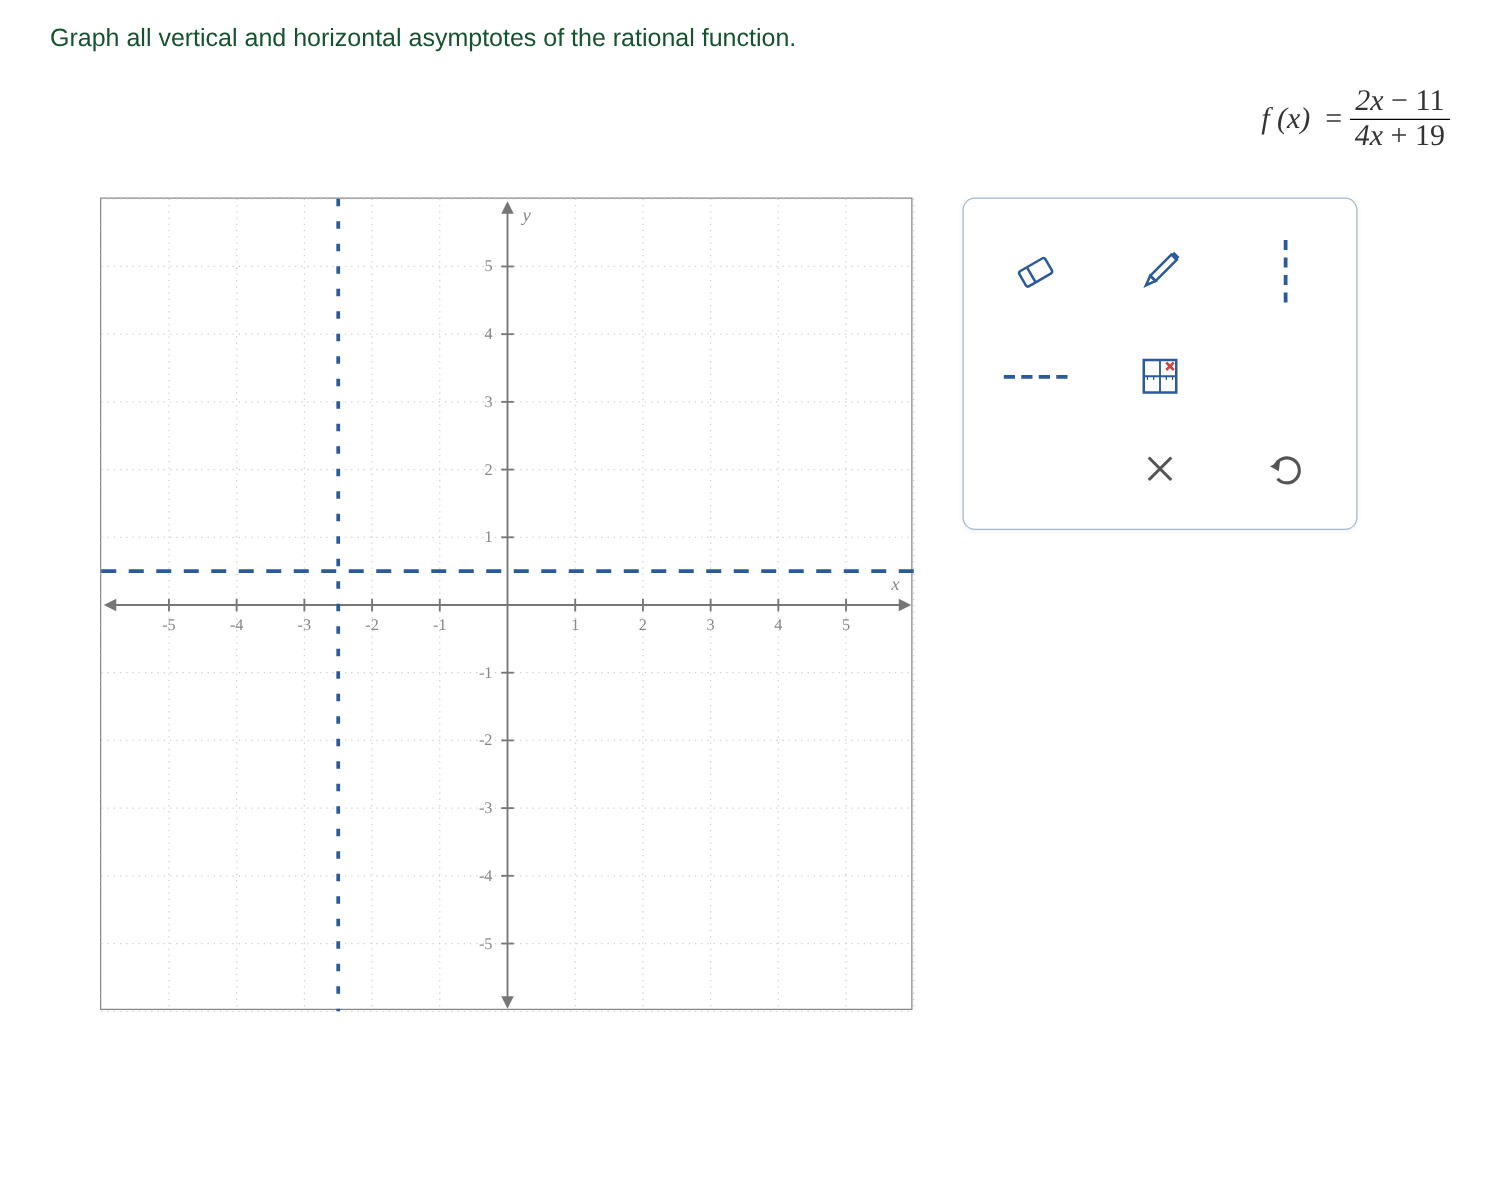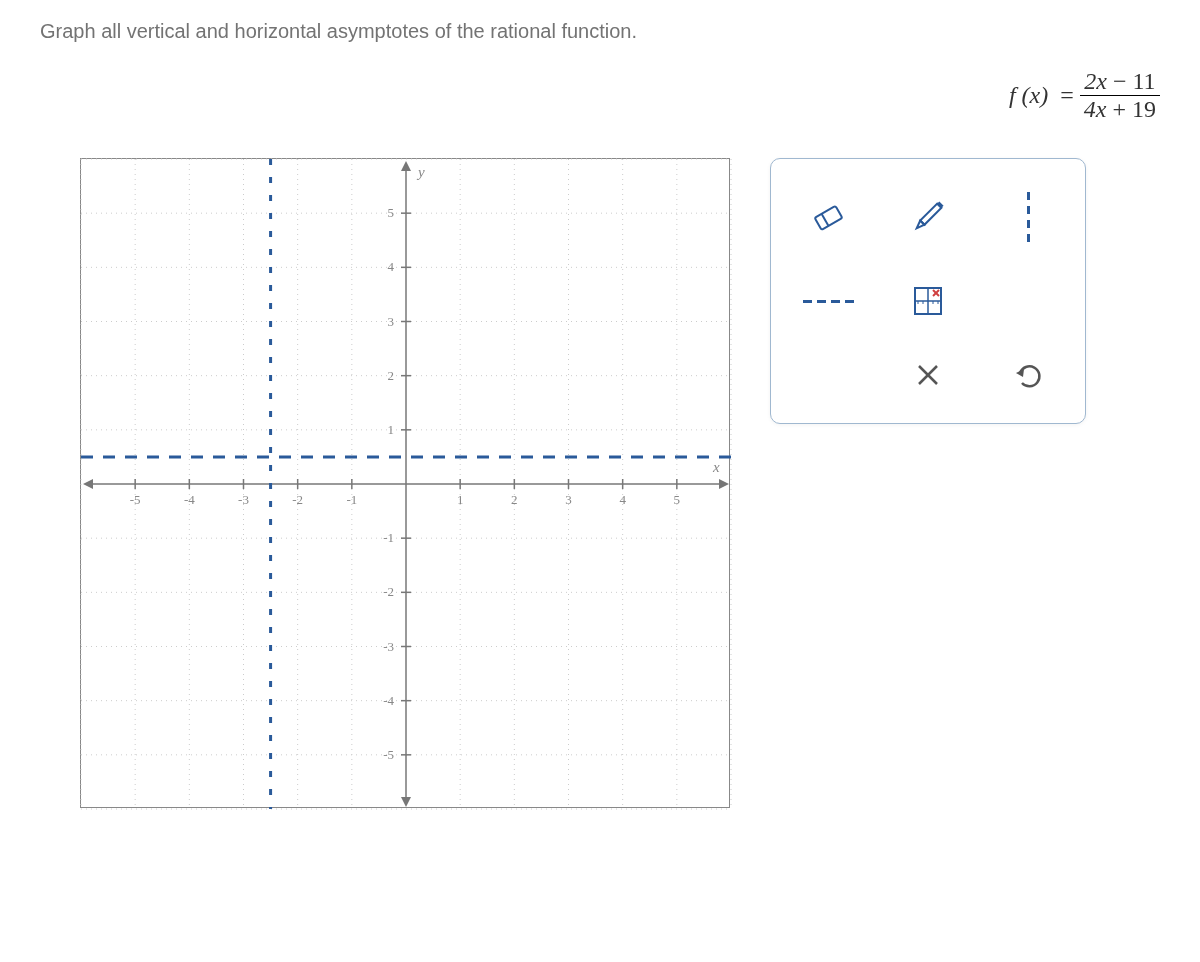--- a/index.html
+++ b/index.html
@@ -1,18 +1,18 @@
 <!DOCTYPE html>
 <html><head>
   <meta charset="utf-8">
   <style>
     * { margin: 0; padding: 0; box-sizing: border-box; }
     body { font-family: Verdana, Geneva, sans-serif; background: #fff; padding: 20px 40px; color: #333; }
     
-    .instruction { font-size: 20px; margin-bottom: 25px; color: #737373; }
+    .instruction { font-size: 20px; margin-bottom: 25px; color: #14532d; }
     
     .equation {
       font-family: 'Times New Roman', serif;
       font-size: 24px;
       margin-left: 60px;
       margin-bottom: 35px;
       display: flex;
       align-items: center;
       font-style: italic;
       justify-content: flex-end;

